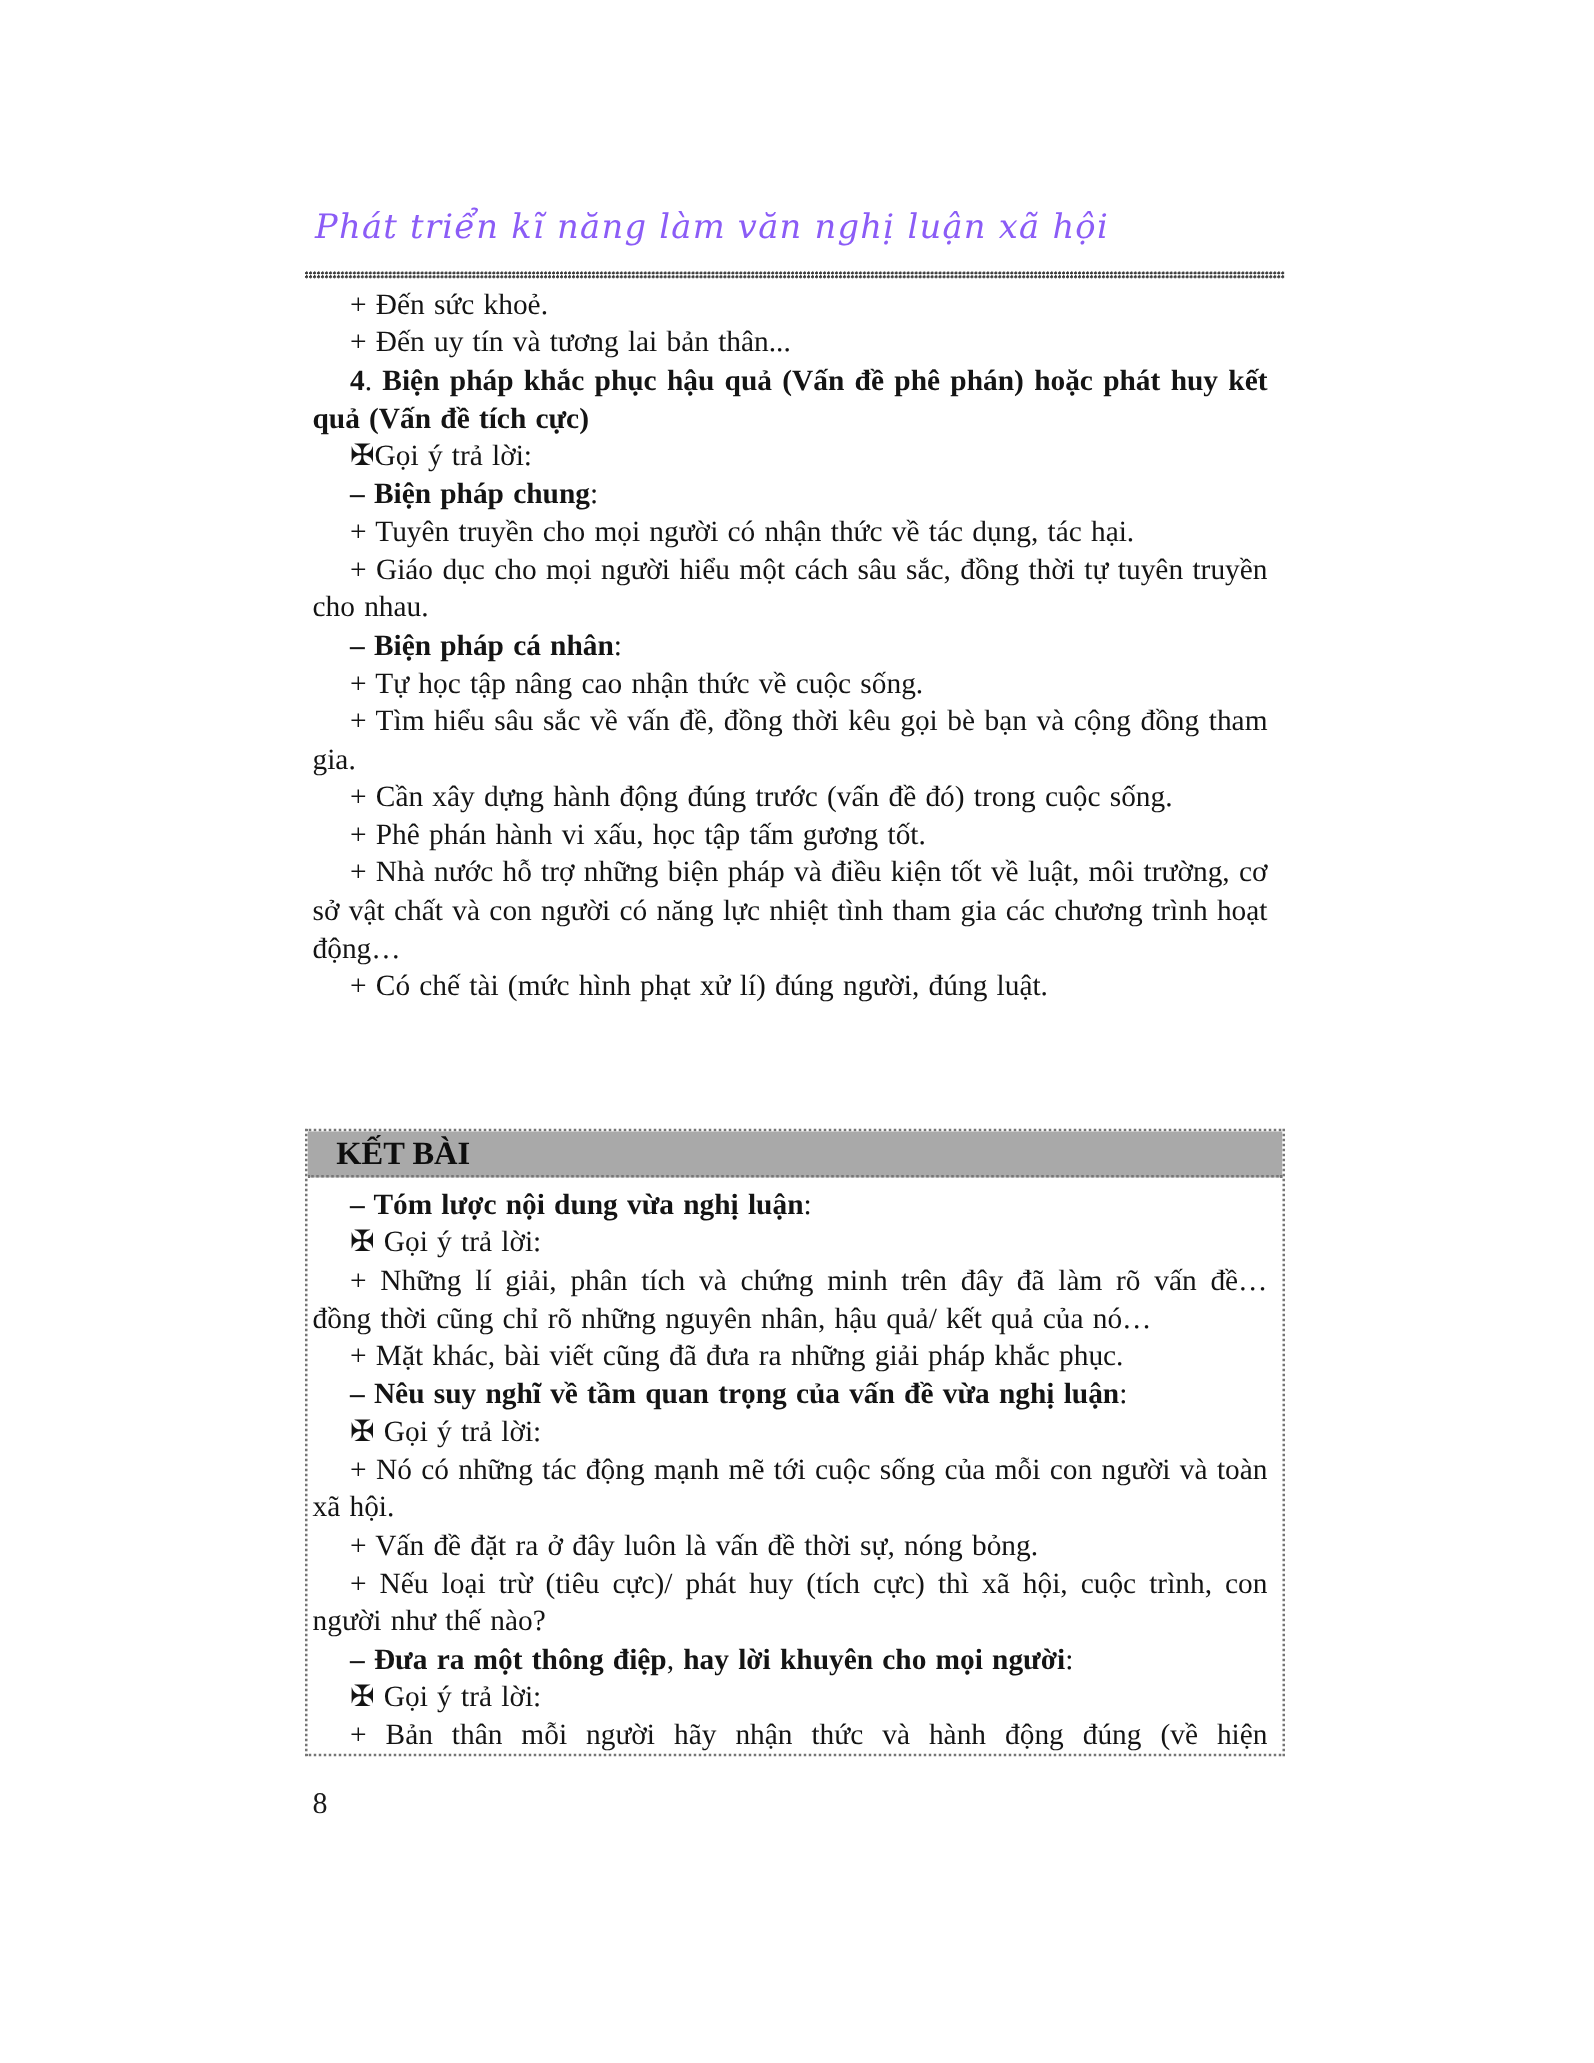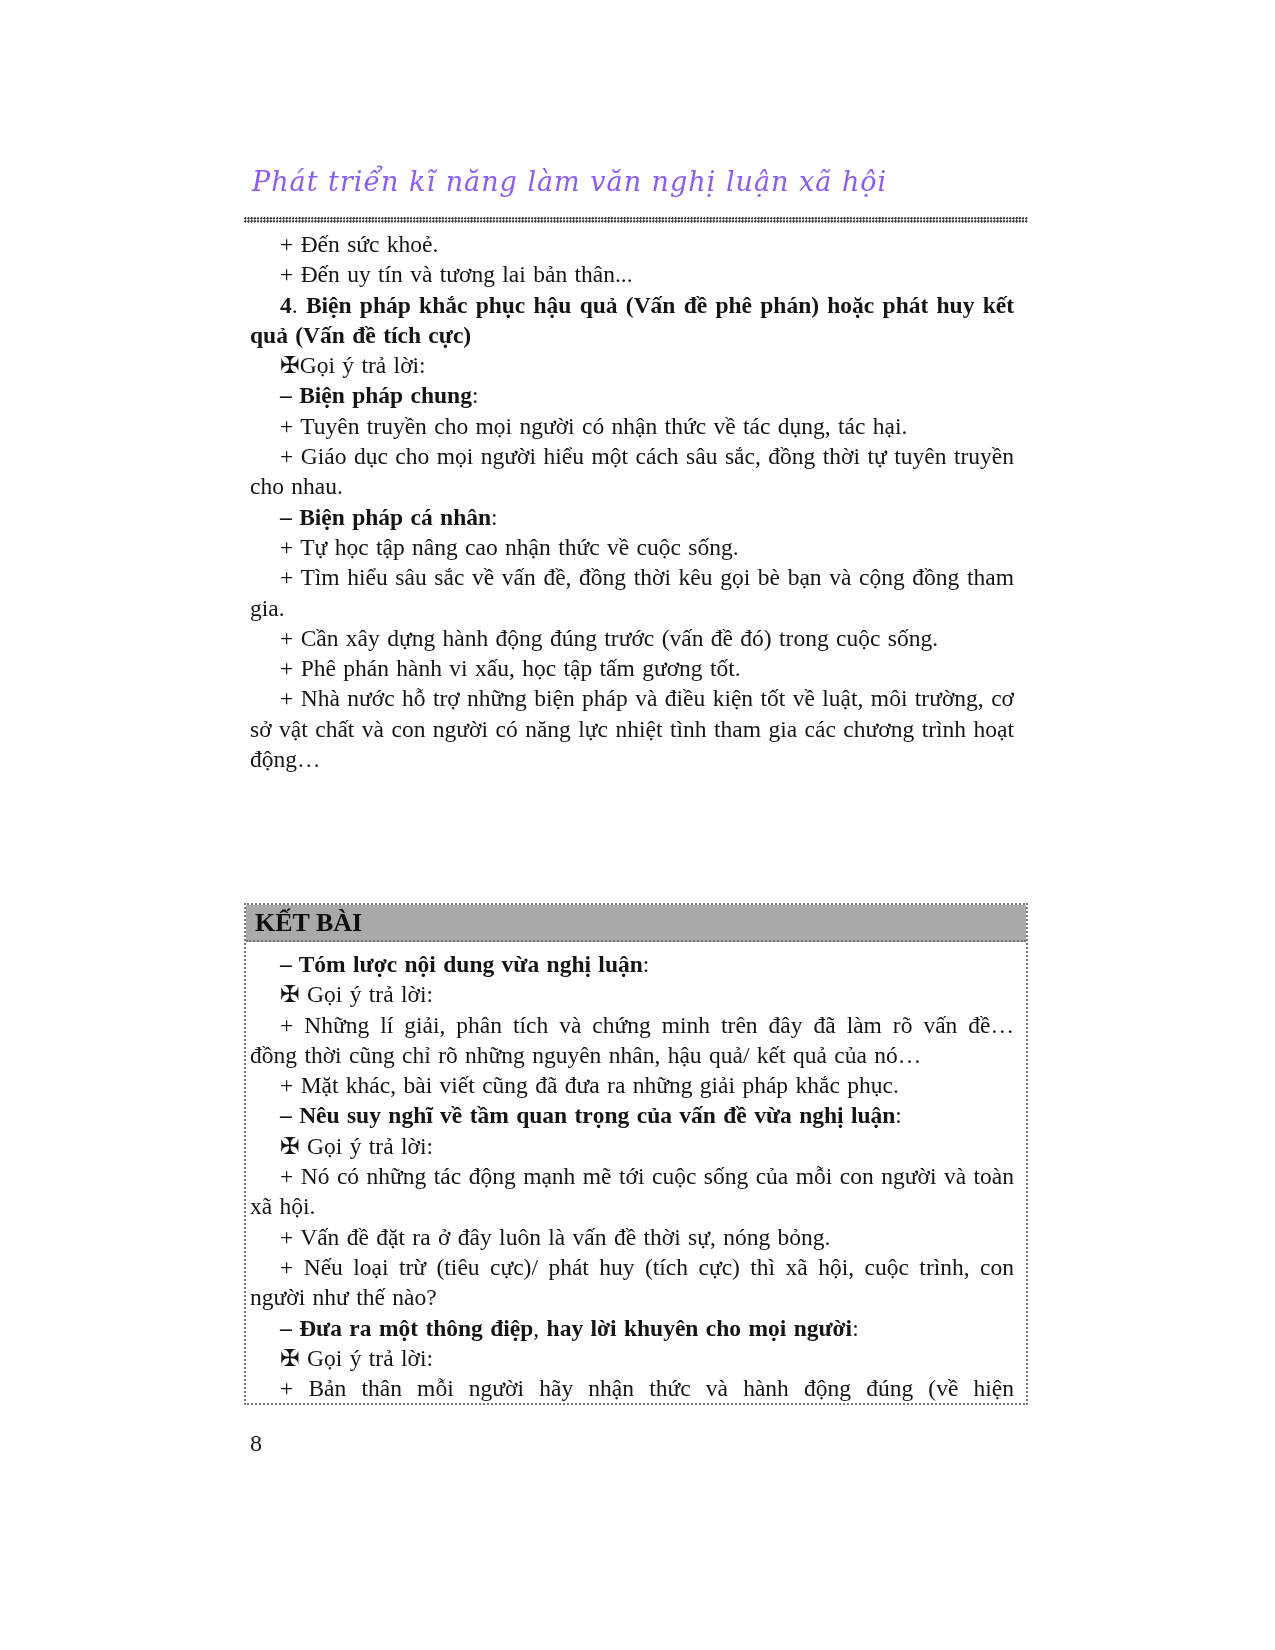--- a/index.html
+++ b/index.html
@@ -59,21 +59,21 @@
     background: #ffffff;
     overflow: hidden;
   }
   .ketbai-bar {
     height: 35px;
     background: var(--bar-color, #a9a9a9);
     border-bottom: 2px dotted var(--border-color, #767676);
     font-weight: bold;
     font-size: 26px;
     line-height: 35px;
-    padding-left: 9px;
+    padding-left: 23px;
     color: #0e0e0e;
   }
   .box-body {
     padding: 7px 12px 0 4px;
   }
   .page-number {
     position: absolute;
     left: 250px;
     top: 1430px;
     font-size: 24px;
@@ -96,20 +96,21 @@
       <p><span>✠Gọi ý trả lời:</span></p>
       <p><b>– Biện pháp chung</b><span>:</span></p>
       <p><span>+ Tuyên truyền cho mọi người có nhận thức về tác dụng, tác hại.</span></p>
       <p><span>+ Giáo dục cho mọi người hiểu một cách sâu sắc, đồng thời tự tuyên truyền cho nhau.</span></p>
       <p><b>– Biện pháp cá nhân</b><span>:</span></p>
       <p><span>+ Tự học tập nâng cao nhận thức về cuộc sống.</span></p>
       <p><span>+ Tìm hiểu sâu sắc về vấn đề, đồng thời kêu gọi bè bạn và cộng đồng tham gia.</span></p>
       <p><span>+ Cần xây dựng hành động đúng trước (vấn đề đó) trong cuộc sống.</span></p>
       <p><span>+ Phê phán hành vi xấu, học tập tấm gương tốt.</span></p>
       <p><span>+ Nhà nước hỗ trợ những biện pháp và điều kiện tốt về luật, môi trường, cơ sở vật chất và con người có năng lực nhiệt tình tham gia các chương trình hoạt động…</span></p>
+      <p><span>+ Có chế tài (mức hình phạt xử lí) đúng người, đúng luật.</span></p>
     </div>
 
   <div class="ketbai-box">
     <div class="ketbai-bar">KẾT BÀI</div>
     <div class="box-body">
         <p><b>– Tóm lược nội dung vừa nghị luận</b><span>:</span></p>
         <p><span>✠ Gọi ý trả lời:</span></p>
         <p><span>+ Những lí giải, phân tích và chứng minh trên đây đã làm rõ vấn đề… đồng thời cũng chỉ rõ những nguyên nhân, hậu quả/ kết quả của nó…</span></p>
         <p><span>+ Mặt khác, bài viết cũng đã đưa ra những giải pháp khắc phục.</span></p>
         <p><b>– Nêu suy nghĩ về tầm quan trọng của vấn đề vừa nghị luận</b><span>:</span></p>

